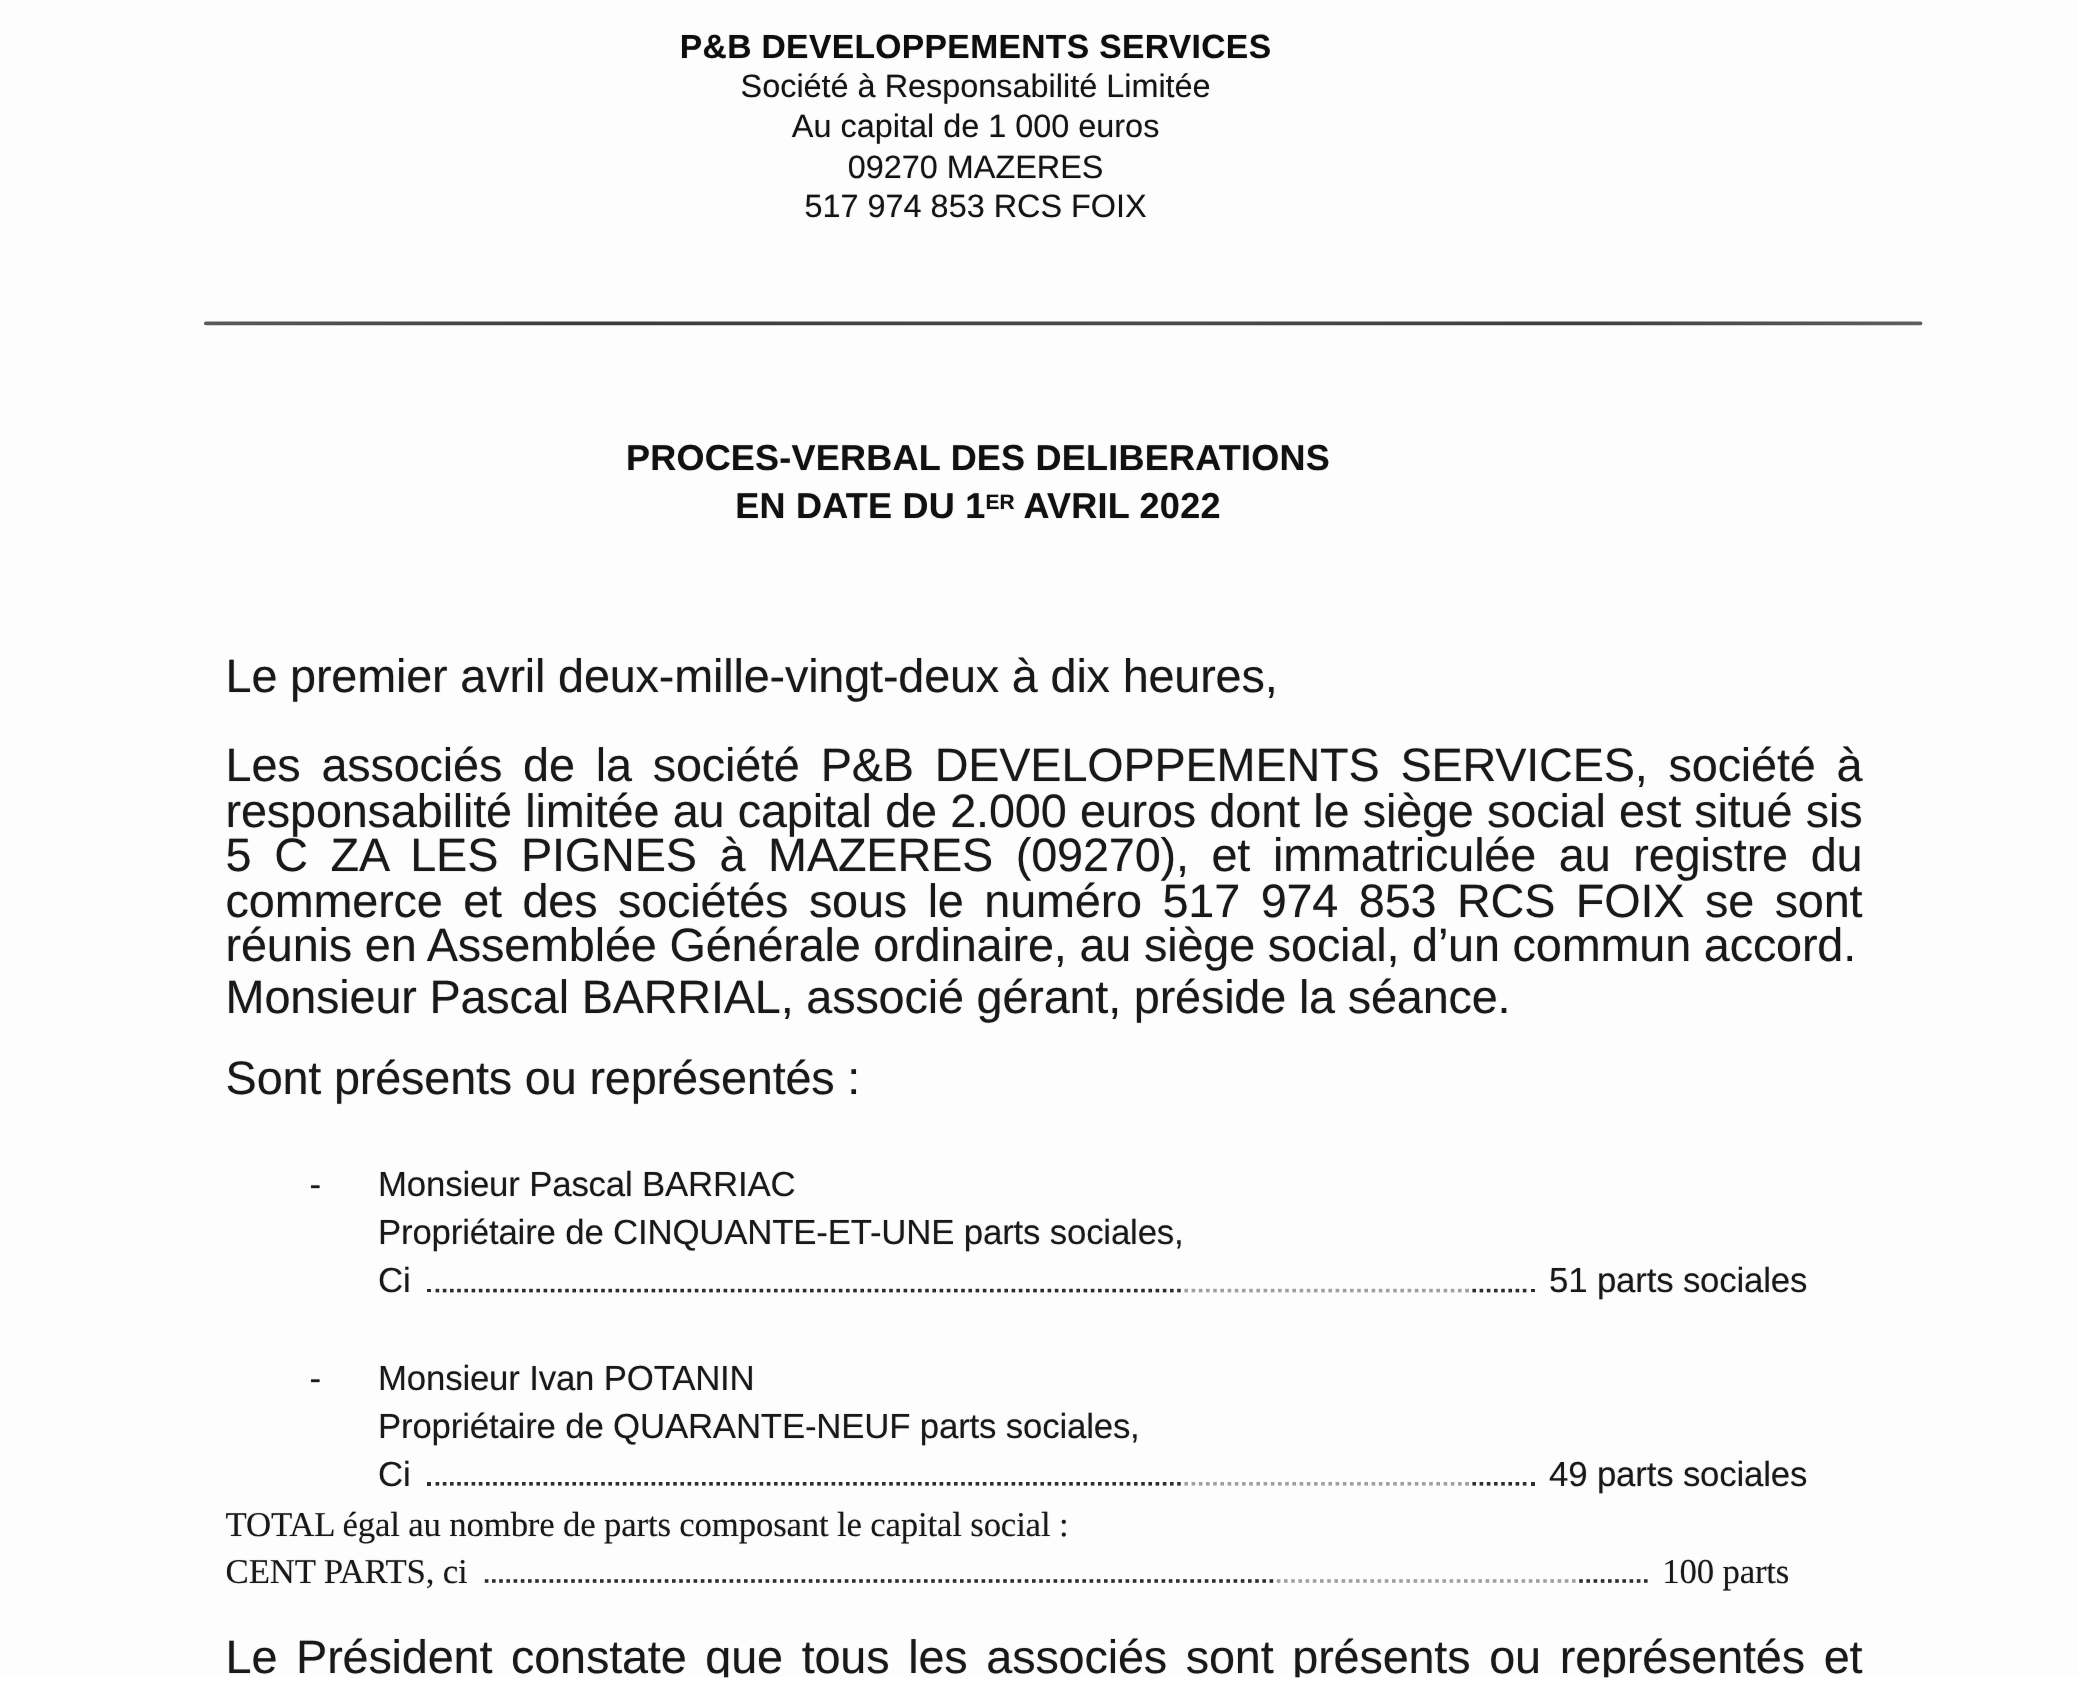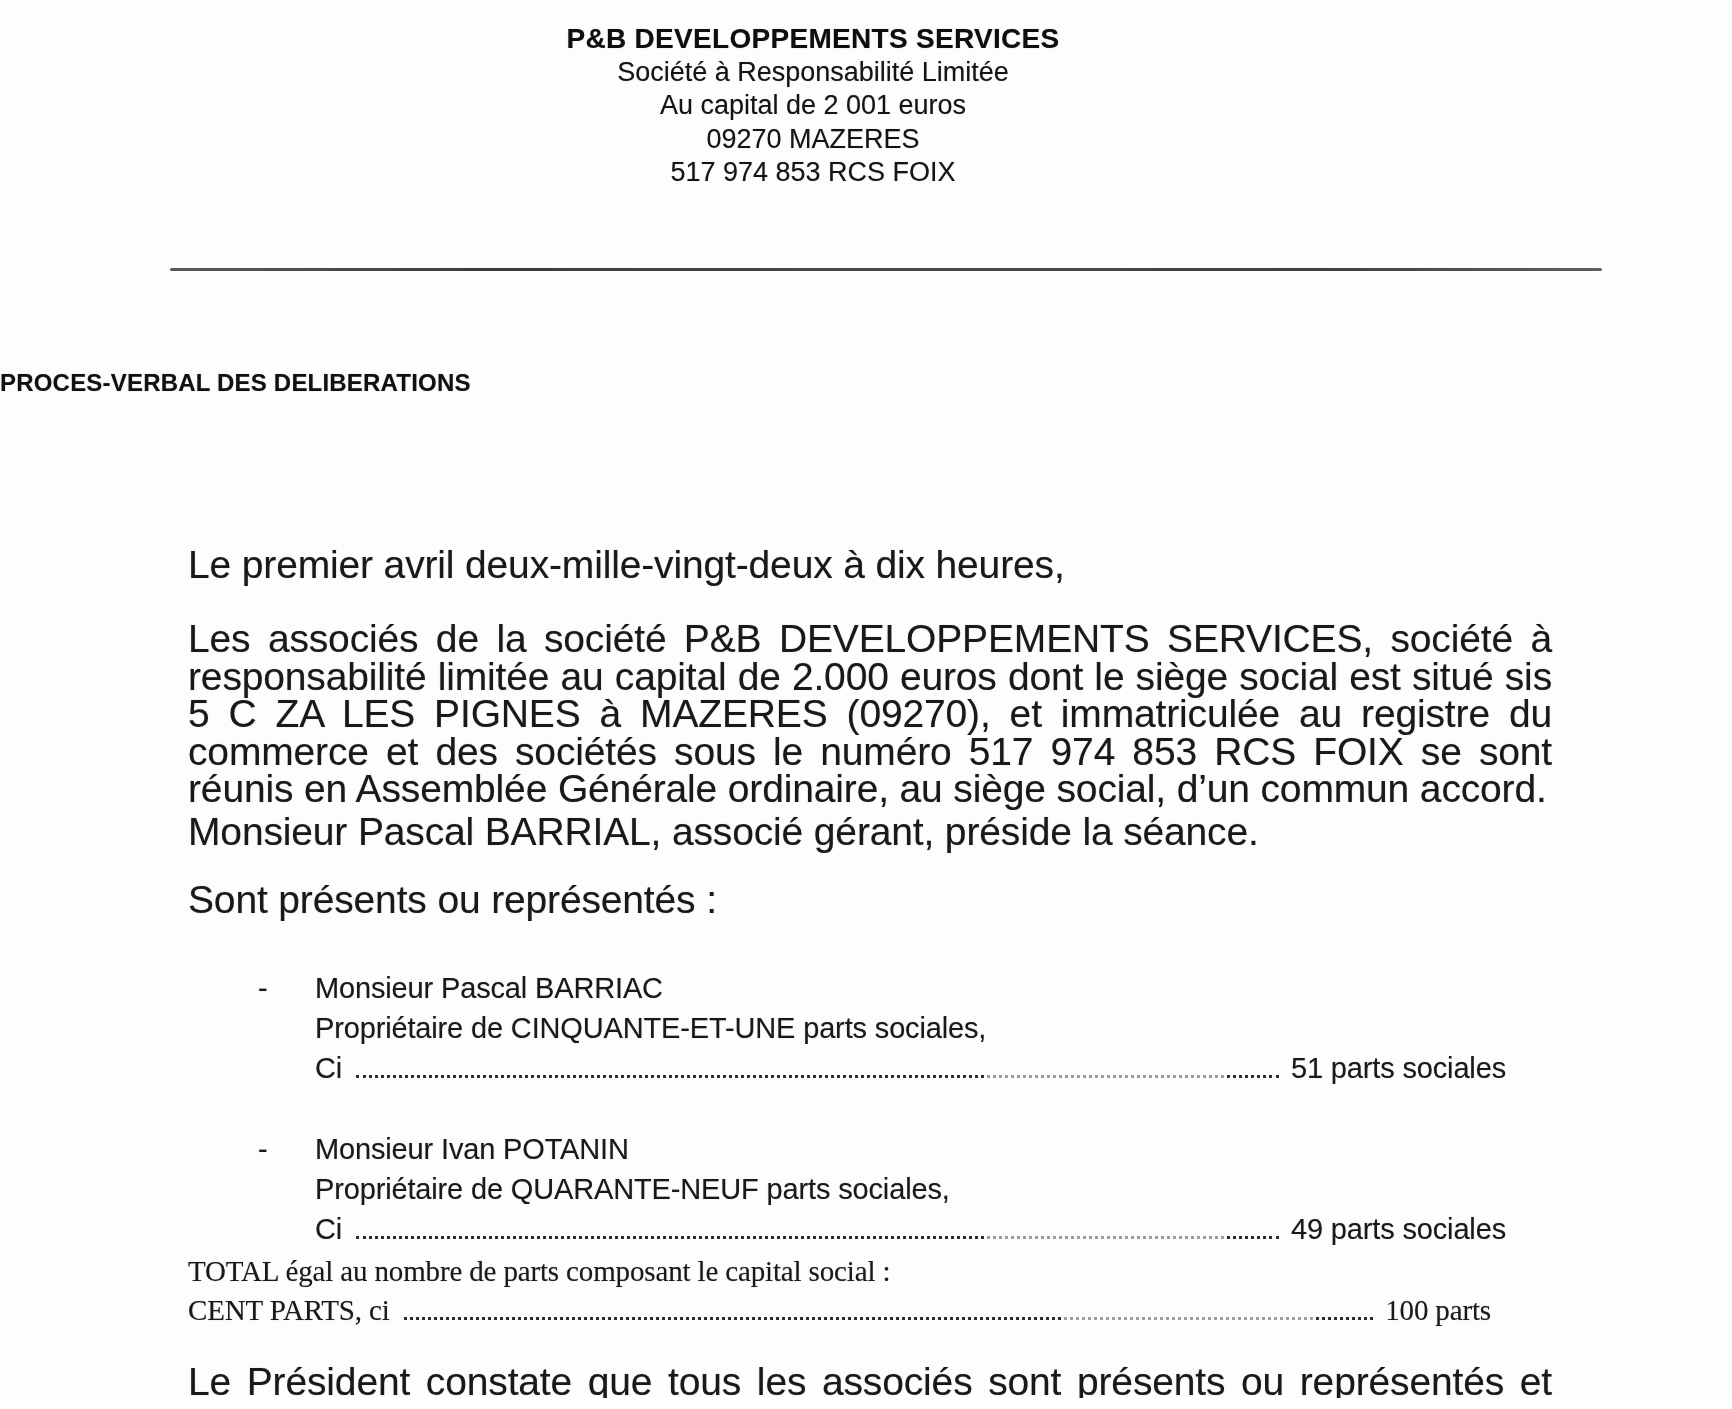--- a/index.html
+++ b/index.html
@@ -27,21 +27,22 @@
   
   .rule{
     position:absolute;top:268px;left:170px;width:1432px;height:3px;
     background:linear-gradient(90deg,#5a5a5a,#3c3c3c 22%,#4a4a4a 55%,#3f3f3f 80%,#5f5f5f);
     border-radius:2px;
   }
 
   
   .doc-title{
     position:absolute;top:366px;left:0;width:1630px;
-    font-weight:700;font-size:24px;line-height:34.5px;
+    text-align:center;
+    font-weight:700;font-size:30px;line-height:34.5px;
     letter-spacing:0.2px;color:#111;
   }
   .doc-title sup{font-size:0.58em;vertical-align:0.42em;letter-spacing:0;}
 
   
   .para{
     position:absolute;left:188px;right:180px;margin:0;
     font-size:39px;line-height:37.5px;letter-spacing:-0.15px;
     color:#191919;
   }
@@ -87,29 +88,30 @@
   }
 </style>
 </head>
 <body>
 
 <div class="page">
 
   <header class="doc-header soft">
     <div class="co-name">P&amp;B DEVELOPPEMENTS SERVICES</div>
     <div>Société à Responsabilité Limitée</div>
-    <div>Au capital de 2 001 euros</div>
+    <div>Au capital de 1 000 euros</div>
     <div>09270 MAZERES</div>
     <div>517 974 853 RCS FOIX</div>
   </header>
 
   <div class="rule"></div>
 
   <div class="doc-title soft">
     <div>PROCES-VERBAL DES DELIBERATIONS</div>
+    <div><span>EN DATE DU 1</span><sup>ER</sup><span> AVRIL 2022</span></div>
   </div>
 
   <p class="para p-opening soft">Le premier avril deux-mille-vingt-deux à dix heures,</p>
 
   <p class="para p-intro soft">Les associés de la société P&amp;B DEVELOPPEMENTS SERVICES, société à responsabilité limitée au capital de 2.000 euros dont le siège social est situé sis 5 C ZA LES PIGNES à MAZERES (09270), et immatriculée au registre du commerce et des sociétés sous le numéro 517 974 853 RCS FOIX se sont réunis en Assemblée Générale ordinaire, au siège social, d’un commun accord.</p>
 
   <p class="para p-president soft">Monsieur Pascal BARRIAL, associé gérant, préside la séance.</p>
 
   <p class="para p-attendees-heading soft">Sont présents ou représentés :</p>
 

